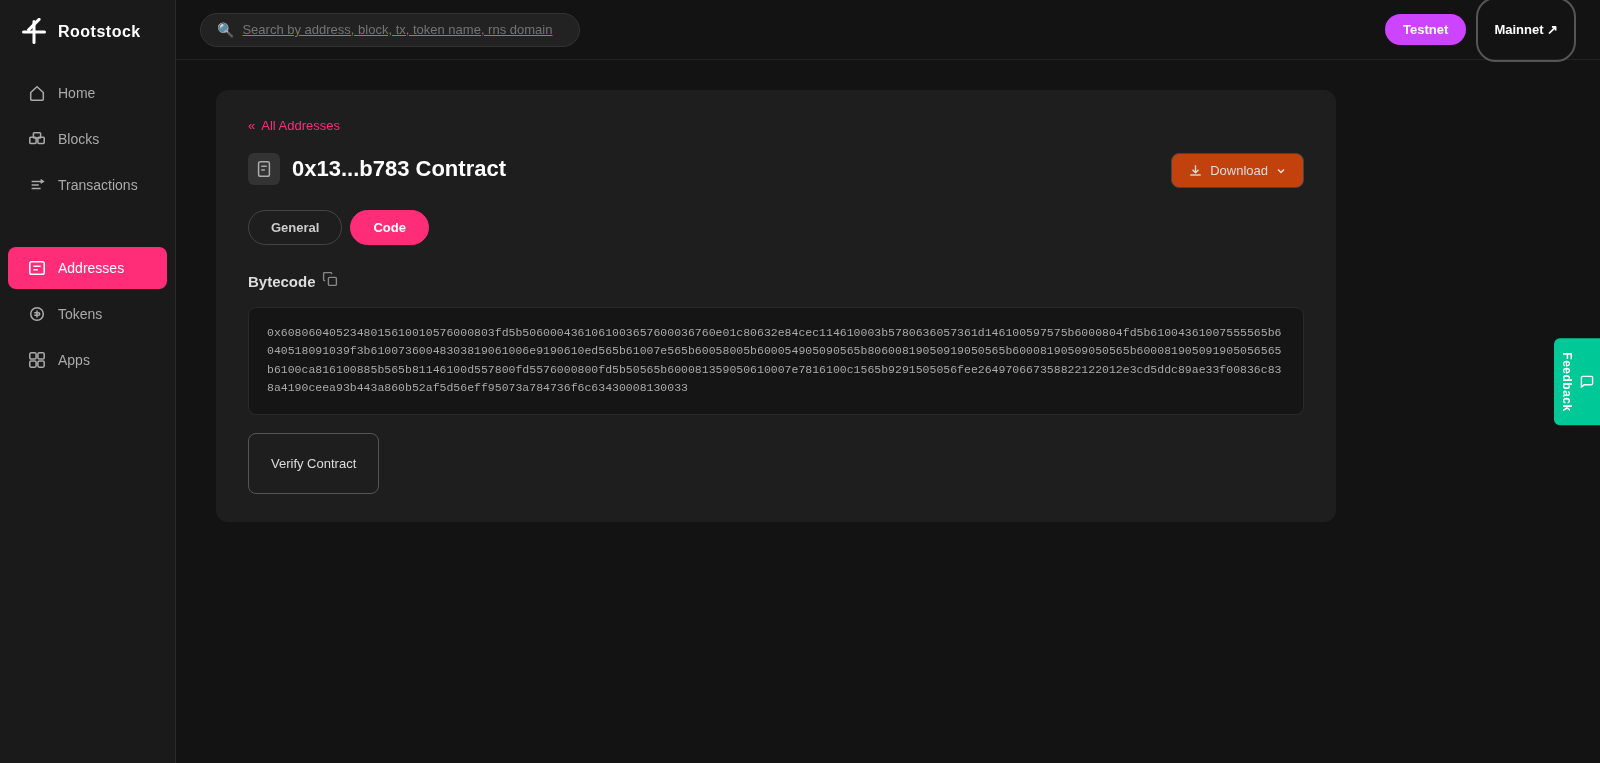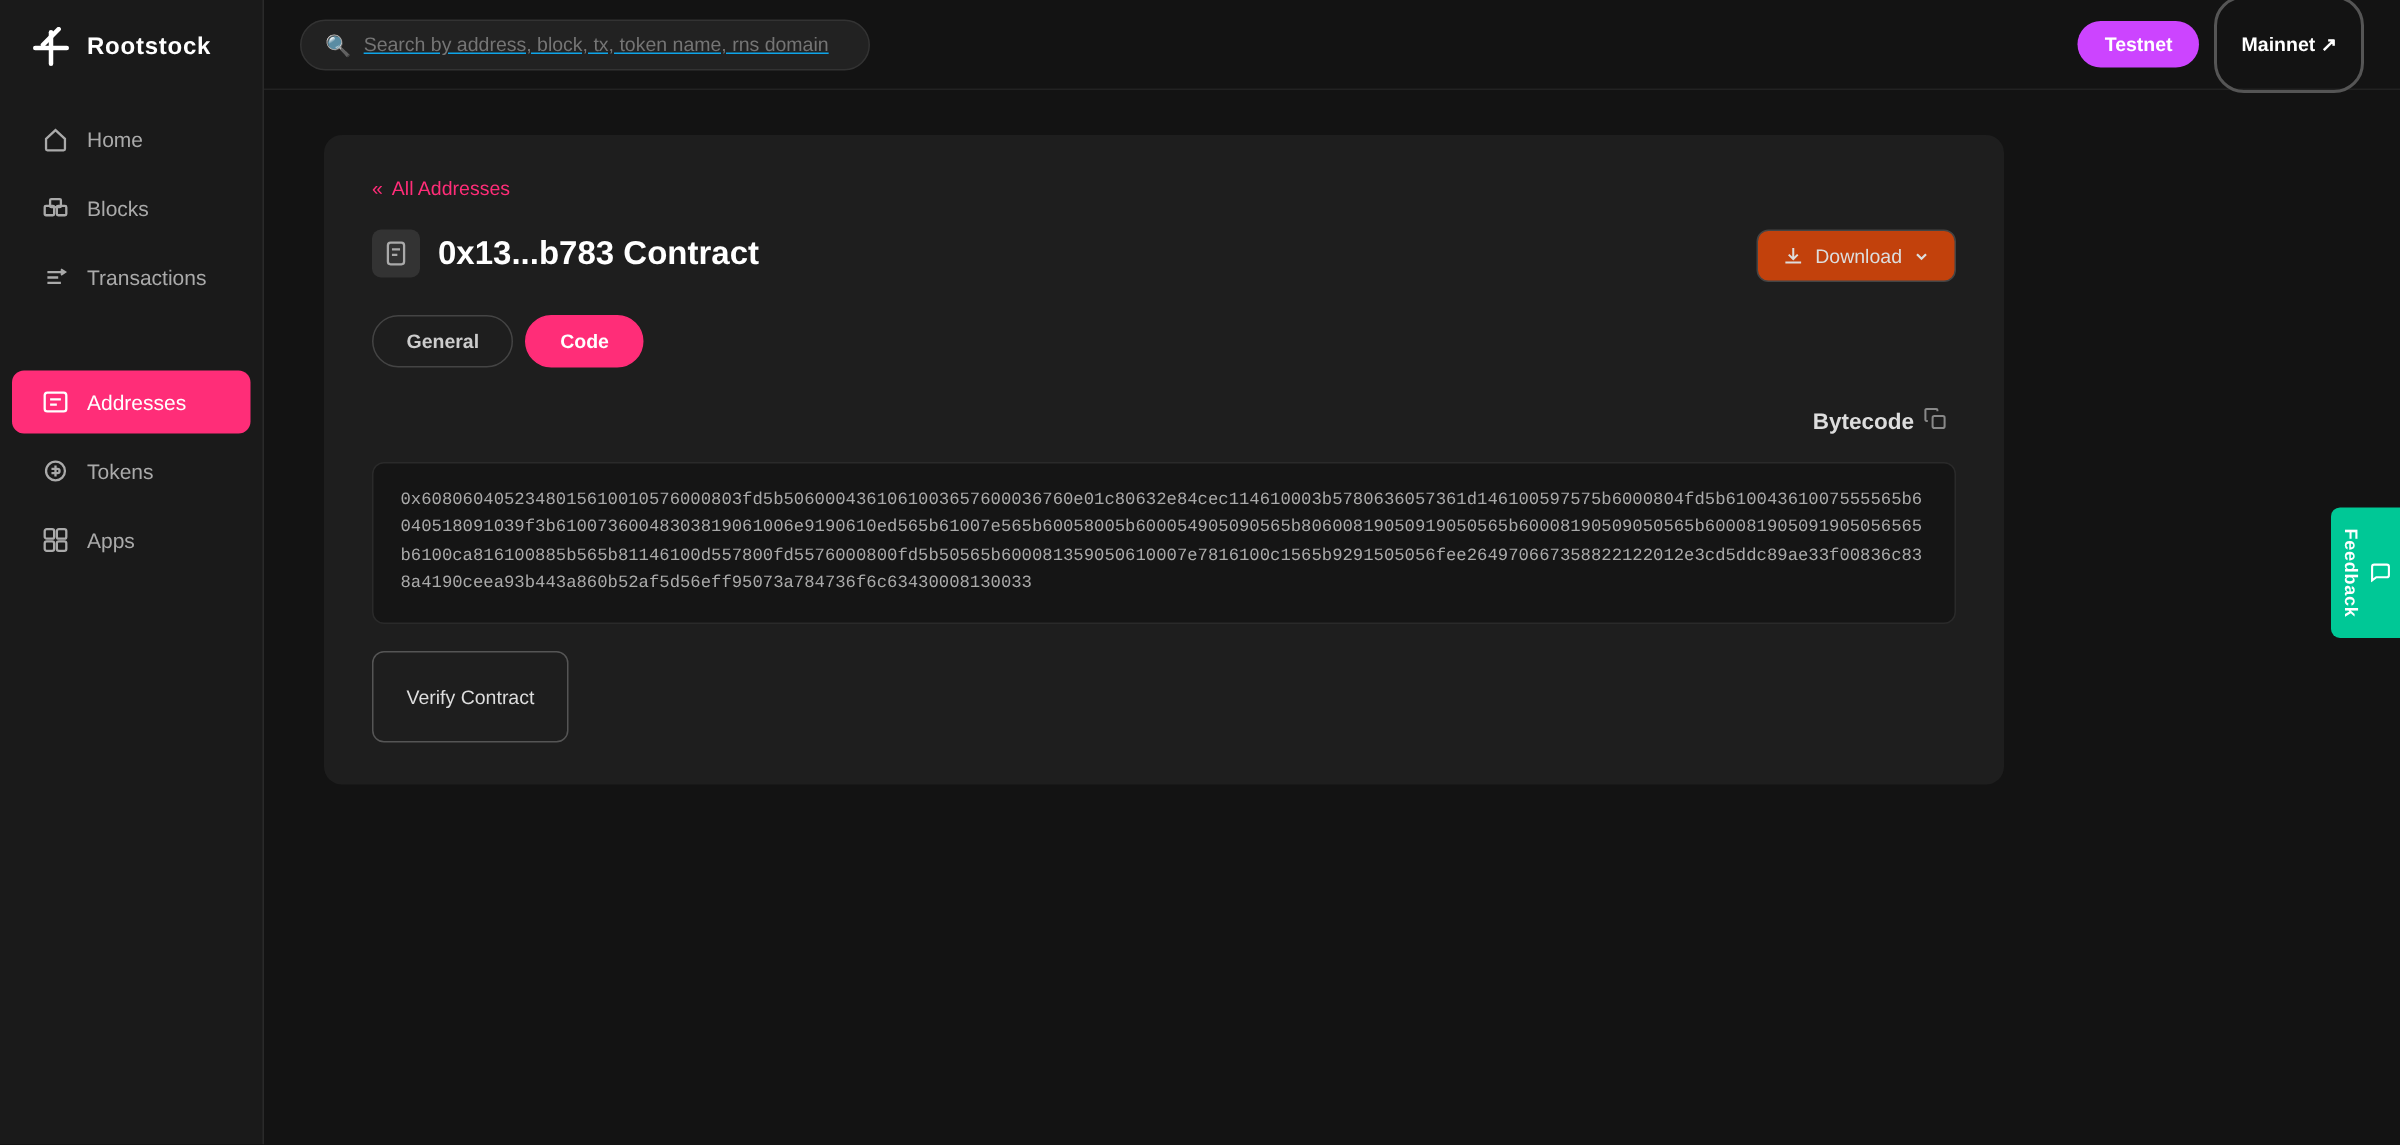--- a/index.html
+++ b/index.html
@@ -239,21 +239,21 @@
     .tab-btn.active {
       background: #ff2d78;
       border-color: #ff2d78;
       color: #fff;
     }
 
     
     .section-header {
       display: flex;
       align-items: center;
-      justify-content: flex-end;
+      justify-content: flex-start;
       margin-bottom: 12px;
     }
     .section-title {
       font-size: 15px;
       font-weight: 600;
       color: #ddd;
     }
     .copy-btn {
       background: none;
       border: none;

